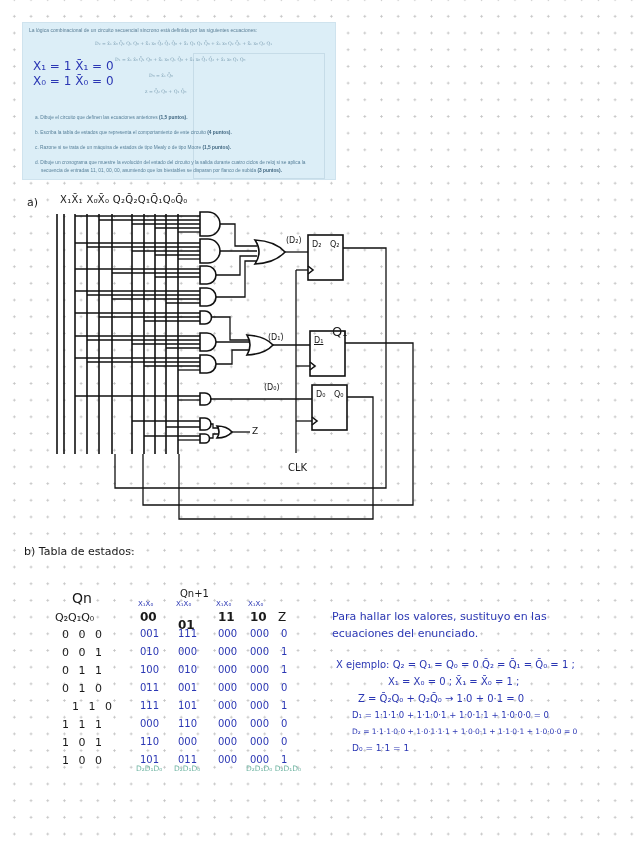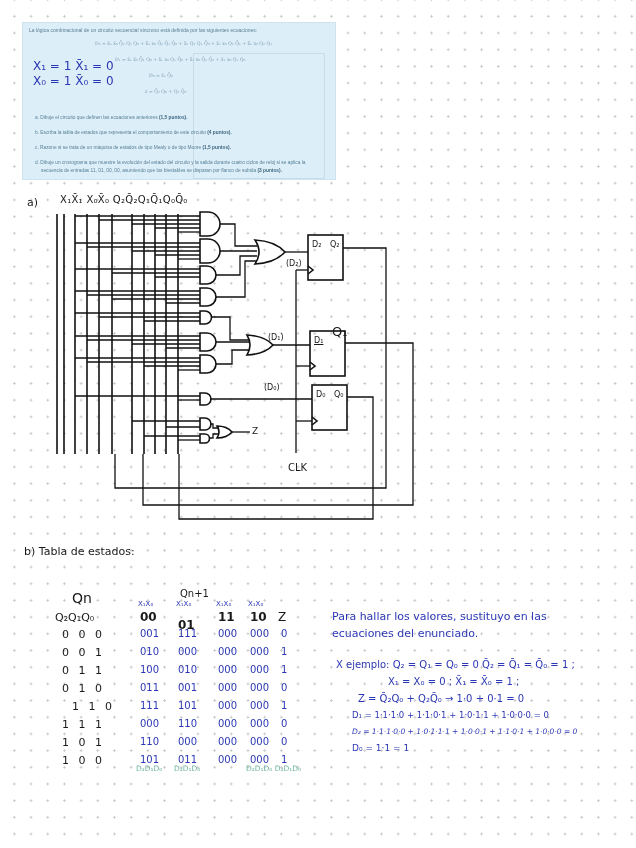--- a/index.html
+++ b/index.html
@@ -149,21 +149,21 @@
     <line x1="296" y1="366" x2="310" y2="366"></line>
     <line x1="296" y1="421" x2="312" y2="421"></line>
   </g>
   <g stroke-width="1.3">
     <polyline points="343,248 386,248 386,488 115,488 115,454"></polyline>
     <polyline points="345,343 413,343 413,505 143,505 143,454"></polyline>
     <polyline points="347,397 373,397 373,519 179,519 179,454"></polyline>
   </g>
 </svg>
 
-<div class="hw pen-black" style="left:286px;top:236px;font-size:8px;margin-top:23px;">(D₂)</div>
+<div class="hw pen-black" style="left:286px;top:236px;font-size:8px;">(D₂)</div>
 <div class="hw pen-black" style="left:268px;top:333px;font-size:8px;">(D₁)</div>
 <div class="hw pen-black" style="left:264px;top:383px;font-size:8px;">(D₀)</div>
 <div class="hw pen-black" style="left:312px;top:240px;font-size:8px;">D₂</div>
 <div class="hw pen-black" style="left:330px;top:240px;font-size:8px;">Q₂</div>
 <div class="hw pen-black" style="left:314px;top:336px;font-size:8px;text-decoration:underline;">D₁</div>
 <div class="hw pen-black" style="left:332px;top:324px;font-size:13px;">Q₁</div>
 <div class="hw pen-black" style="left:316px;top:390px;font-size:8px;">D₀</div>
 <div class="hw pen-black" style="left:334px;top:390px;font-size:8px;">Q₀</div>
 <div class="hw pen-black" style="left:252px;top:426px;font-size:9px;">Z</div>
 <div class="hw pen-black" style="left:288px;top:462px;font-size:10px;">CLK</div>
@@ -259,14 +259,14 @@
 
 <div class="hw hand-blue" style="left:332px;top:610px;font-size:11px;">Para hallar los valores, sustituyo en las</div>
 <div class="hw hand-blue" style="left:332px;top:627px;font-size:11px;">ecuaciones del enunciado.</div>
 <div class="hw hand-blue" style="left:336px;top:659px;font-size:10px;">
   <span>X ejemplo:</span>
   <span>Q₂ = Q₁ = Q₀ = 0   Q̄₂ = Q̄₁ = Q̄₀ = 1 ;</span>
 </div>
 <div class="hw hand-blue" style="left:388px;top:676px;font-size:10px;">X₁ = X₀ = 0 ;   X̄₁ = X̄₀ = 1 ;</div>
 <div class="hw hand-blue" style="left:358px;top:693px;font-size:10px;">Z = Q̄₂Q₀ + Q₂Q̄₀ → 1·0 + 0·1 = 0</div>
 <div class="hw hand-blue" style="left:352px;top:710px;font-size:8.5px;">D₁ = 1·1·1·0 + 1·1·0·1 + 1·0·1·1 + 1·0·0·0 = 0</div>
-<div class="hw hand-blue" style="left:352px;top:727px;font-size:7.5px;font-style:italic;">D₂ = 1·1·1·0·0 + 1·0·1·1·1 + 1·0·0·1 + 1·1·0·1 + 1·0·0·0 = 0</div>
+<div class="hw hand-blue" style="left:352px;top:727px;font-size:7.5px;">D₂ = 1·1·1·0·0 + 1·0·1·1·1 + 1·0·0·1 + 1·1·0·1 + 1·0·0·0 = 0</div>
 <div class="hw hand-blue" style="left:352px;top:743px;font-size:9px;">D₀ = 1·1 = 1</div>
 
 </body></html>

